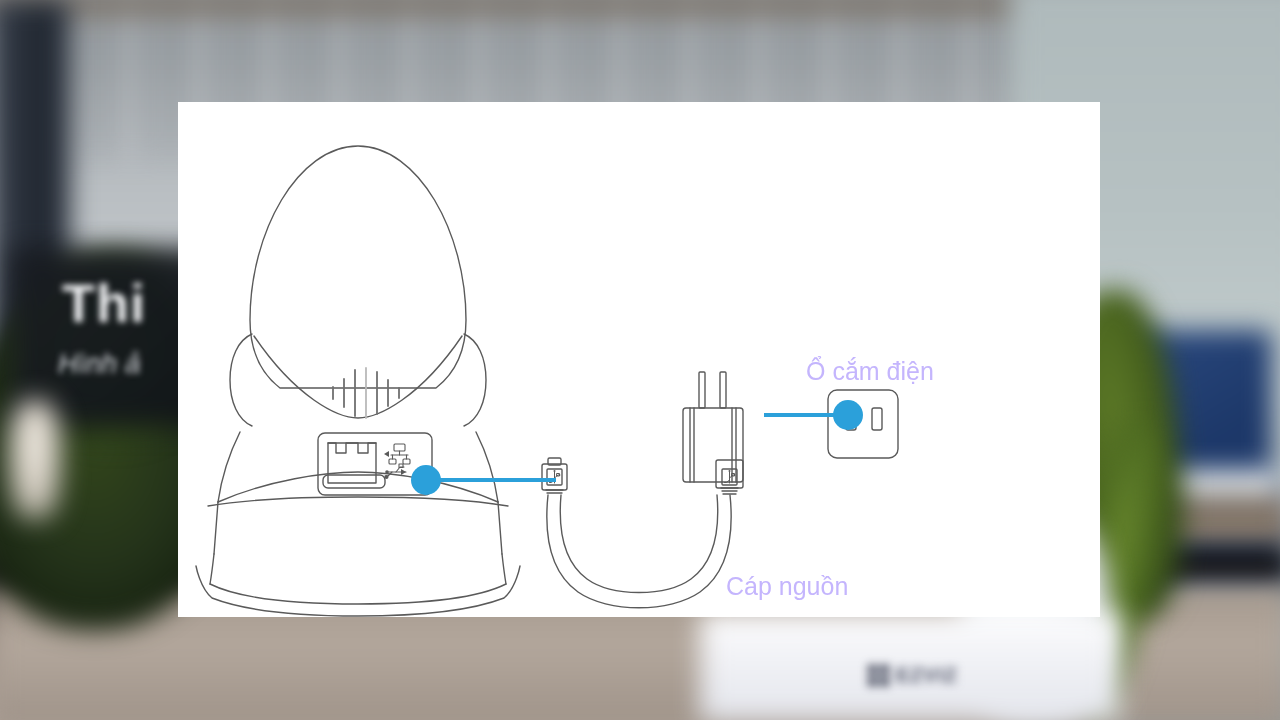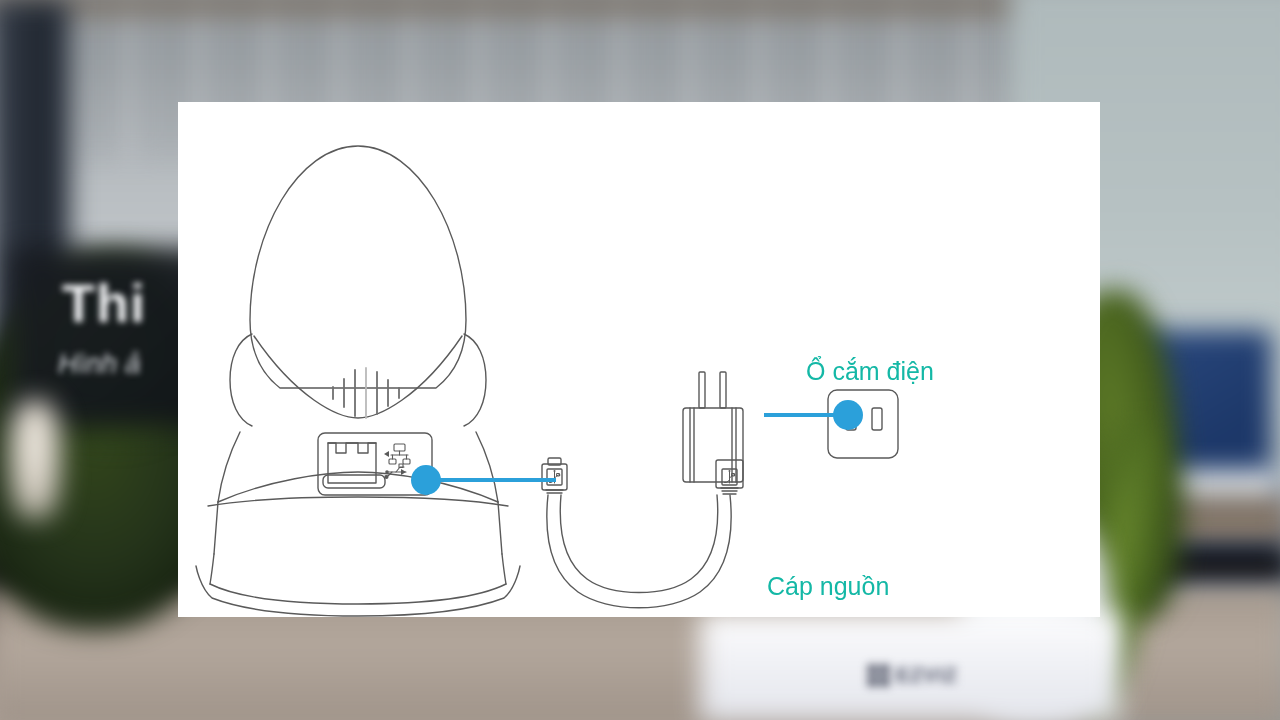--- a/index.html
+++ b/index.html
@@ -203,26 +203,26 @@
     left: 178px;
     top: 102px;
     width: 922px;
     height: 515px;
     background: #ffffff;
   }
   #panel svg { display: block; }
 
   .label {
     position: absolute;
-    color: #14b8a6;
+    color: #c4b5fd;
     font-size: 25px;
     white-space: nowrap;
   }
   #label-socket { left: 806px; top: 357px; }
-  #label-cable  { left: 767px; top: 572px; }
+  #label-cable  { left: 726px; top: 572px; }
 </style>
 </head>
 <body>
 
 <div id="stage">
 
   <div class="bg-layer">
     <div class="bg-base"></div>
     <div class="bg-shelf-stripes"></div>
     <div class="bg-top-rail"></div>

